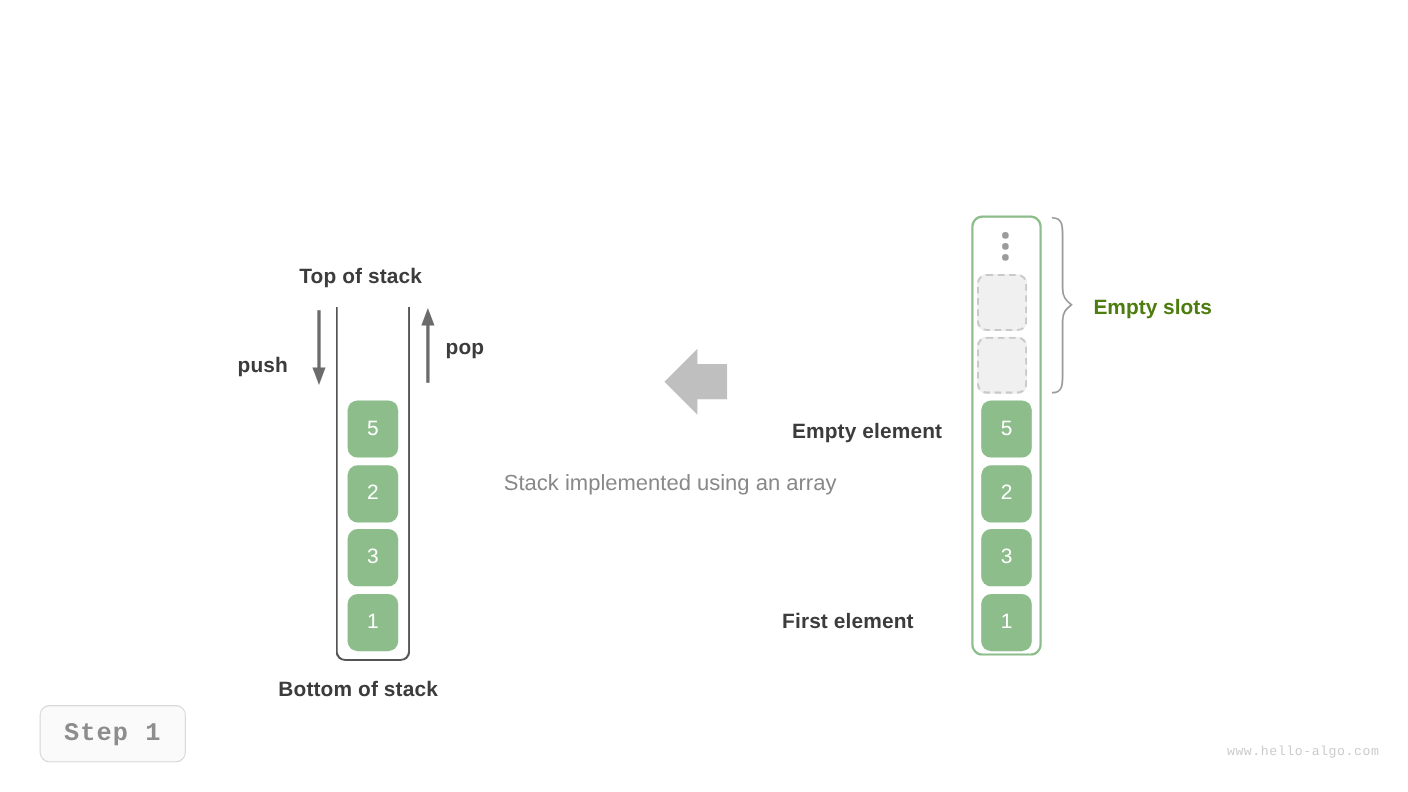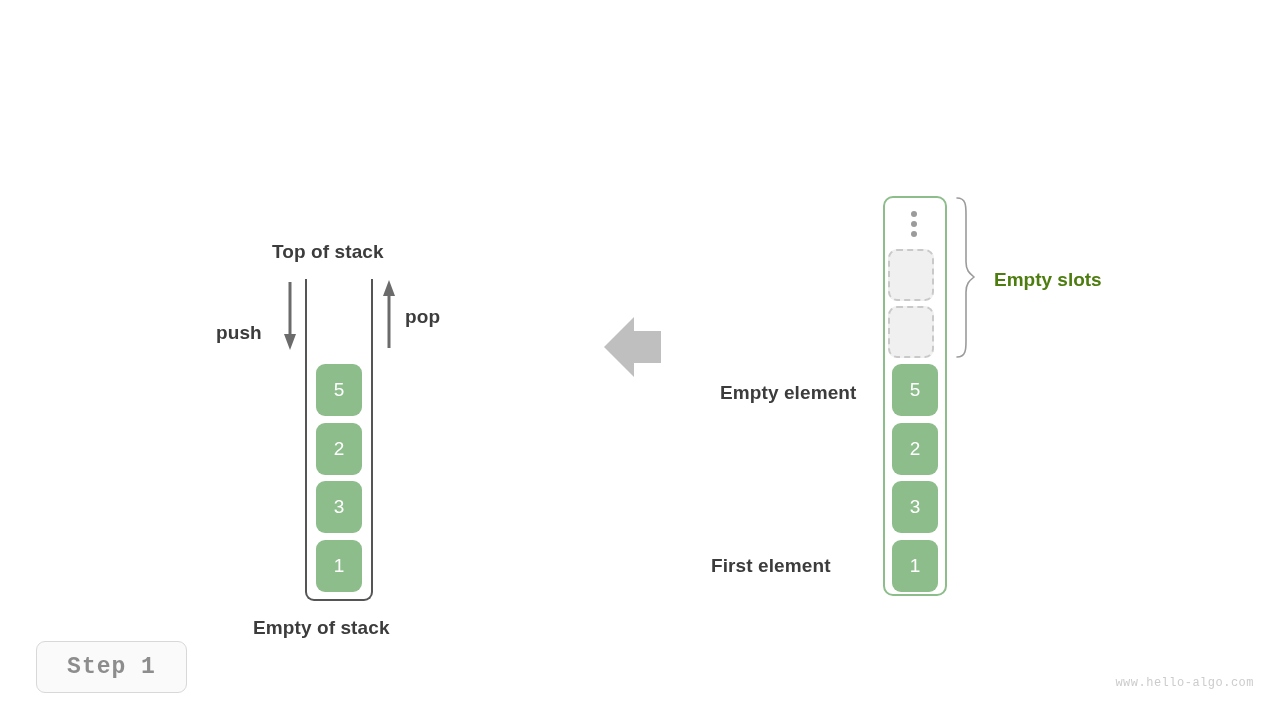--- a/index.html
+++ b/index.html
@@ -119,21 +119,21 @@
     height: 6px;
     border-radius: 50%;
     background: #9b9b9b;
   }
 
   
   .step-badge {
     position: absolute;
     left: 36px;
     top: 641px;
-    width: 151px;
+    width: 133px;
     height: 52px;
     border: 1.5px solid #d8d8d8;
     border-radius: 9px;
     background: #fafafa;
     display: flex;
     align-items: center;
     justify-content: center;
     font-family: "Liberation Mono", monospace;
     font-size: 23px;
     font-weight: bold;
@@ -175,21 +175,21 @@
 
     <div class="label-bold" style="left:405px; top:306px;">pop</div>
 
     <div class="stack-container"></div>
 
     <div class="cell" style="left:316px; top:364px;">5</div>
     <div class="cell" style="left:316px; top:423px;">2</div>
     <div class="cell" style="left:316px; top:481px;">3</div>
     <div class="cell" style="left:316px; top:540px;">1</div>
 
-    <div class="label-bold" style="left:253px; top:617px;">Empty of stack</div>
+    <div class="label-bold" style="left:253px; top:617px;">Bottom of stack</div>
   </div>
 
   <div id="right-array-group">
 
     <div class="array-container"></div>
 
     <div class="dots-icon">
       <i></i>
         <i></i>
         <i></i>
@@ -203,20 +203,21 @@
     <div class="cell" style="left:892px; top:481px;">3</div>
     <div class="cell" style="left:892px; top:540px;">1</div>
 
     <div class="label-muted" style="left:994px; top:269px;">Empty slots</div>
 
     <div class="label-bold" style="left:720px; top:382px;">Empty element</div>
 
     <div class="label-bold" style="left:711px; top:555px;text-align:center;">First element</div>
   </div>
 
+  <div class="caption" style="left:458px; top:428px;">Stack implemented using an array</div>
 
   <svg class="overlay" viewBox="0 0 1280 720" xmlns="http://www.w3.org/2000/svg">
 
     <g>
       <line x1="290" y1="282" x2="290" y2="339" stroke="#6b6b6b" stroke-width="3"></line>
       <path d="M290 350 L284 334 L296 334 Z" fill="#6b6b6b"></path>
     </g>
 
     <g>
       <line x1="389" y1="348" x2="389" y2="291" stroke="#6b6b6b" stroke-width="3"></line>

